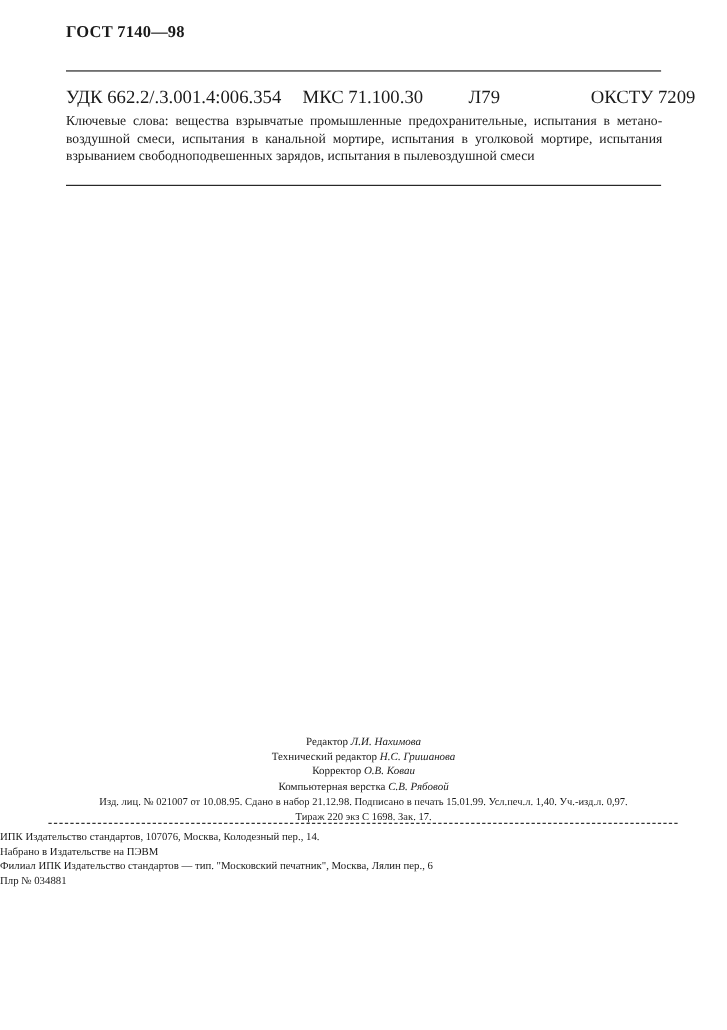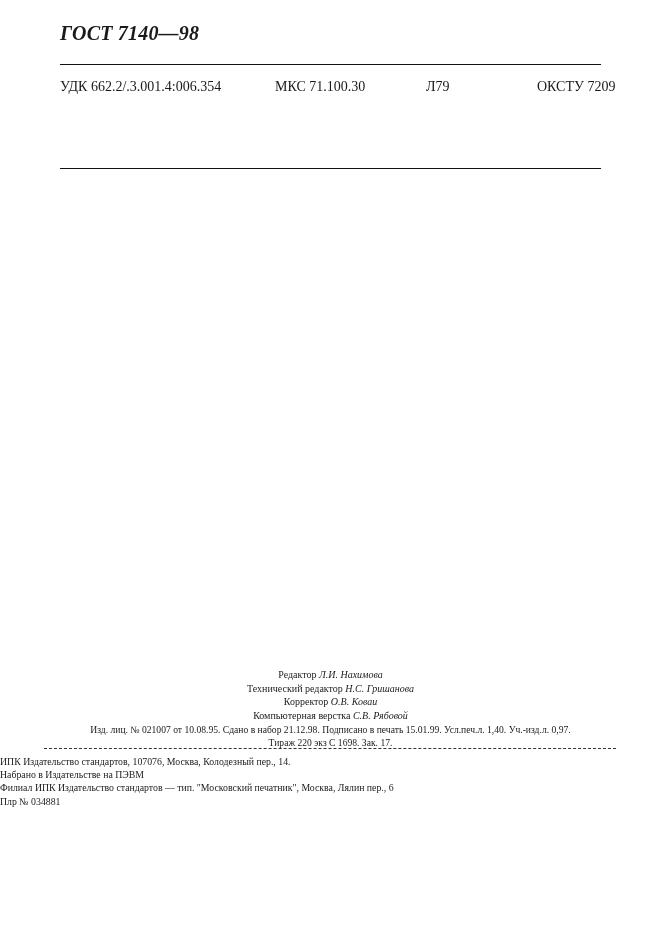--- a/index.html
+++ b/index.html
@@ -18,42 +18,41 @@
   .page {
     position: absolute;
     inset: 0;
     width: 661px;
     height: 936px;
   }
   .header-title {
     position: absolute;
     left: 60px;
     top: 22px;
-    font-size: 20px;
+    font-size: 15px;
     font-weight: bold;
     letter-spacing: 0.2px;
-    font-style: italic;
   }
   .rule {
     position: absolute;
     left: 60px;
     width: 541px;
     height: 1px;
     background: #111;
   }
   .rule-top { top: 64px; }
   .rule-bottom { top: 168px; }
 
   .codes-row {
     position: absolute;
     left: 60px;
     top: 79px;
     width: 541px;
     height: 16px;
-    font-size: 14px;
+    font-size: 17px;
   }
   .codes-row span {
     position: absolute;
     white-space: nowrap;
   }
   .code-udk { left: 0px; }
   .code-mks { left: 215px; }
   .code-l79 { left: 366px; }
   .code-oksty { left: 477px; }
 
@@ -123,20 +122,21 @@
 
   <div class="rule rule-top"></div>
 
   <div class="codes-row">
     <span class="code-udk">УДК  662.2/.3.001.4:006.354</span>
     <span class="code-mks">МКС  71.100.30</span>
     <span class="code-l79">Л79</span>
     <span class="code-oksty">ОКСТУ  7209</span>
   </div>
 
+  <div class="keywords">Ключевые слова: вещества взрывчатые промышленные предохранительные, испытания в метано-воздушной смеси, испытания в канальной мортире, испытания в уголковой мортире, испытания взрыванием свободноподвешенных зарядов, испытания в пылевоздушной смеси</div>
 
   <div class="rule rule-bottom"></div>
 
   <div class="colophon">
     <div class="staff-line">Редактор <i>Л.И. Нахимова</i></div>
     <div class="staff-line">Технический редактор <i>Н.С. Гришанова</i></div>
     <div class="staff-line">Корректор <i>О.В. Коваи</i></div>
     <div class="staff-line">Компьютерная верстка <i>С.В. Рябовой</i></div>
   </div>
 

